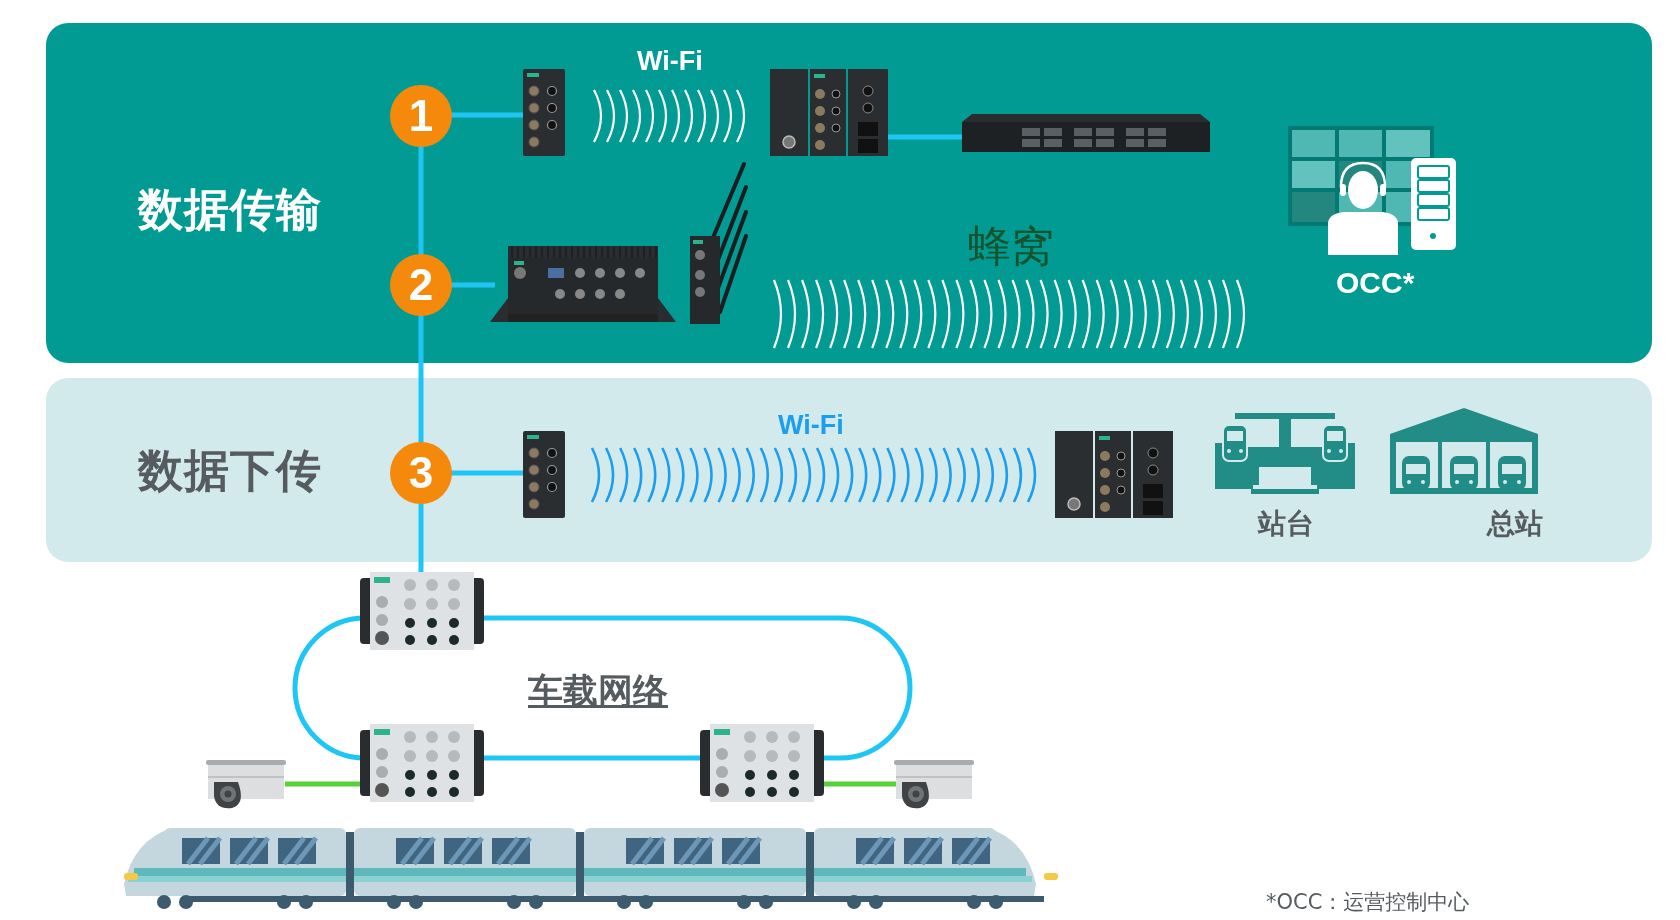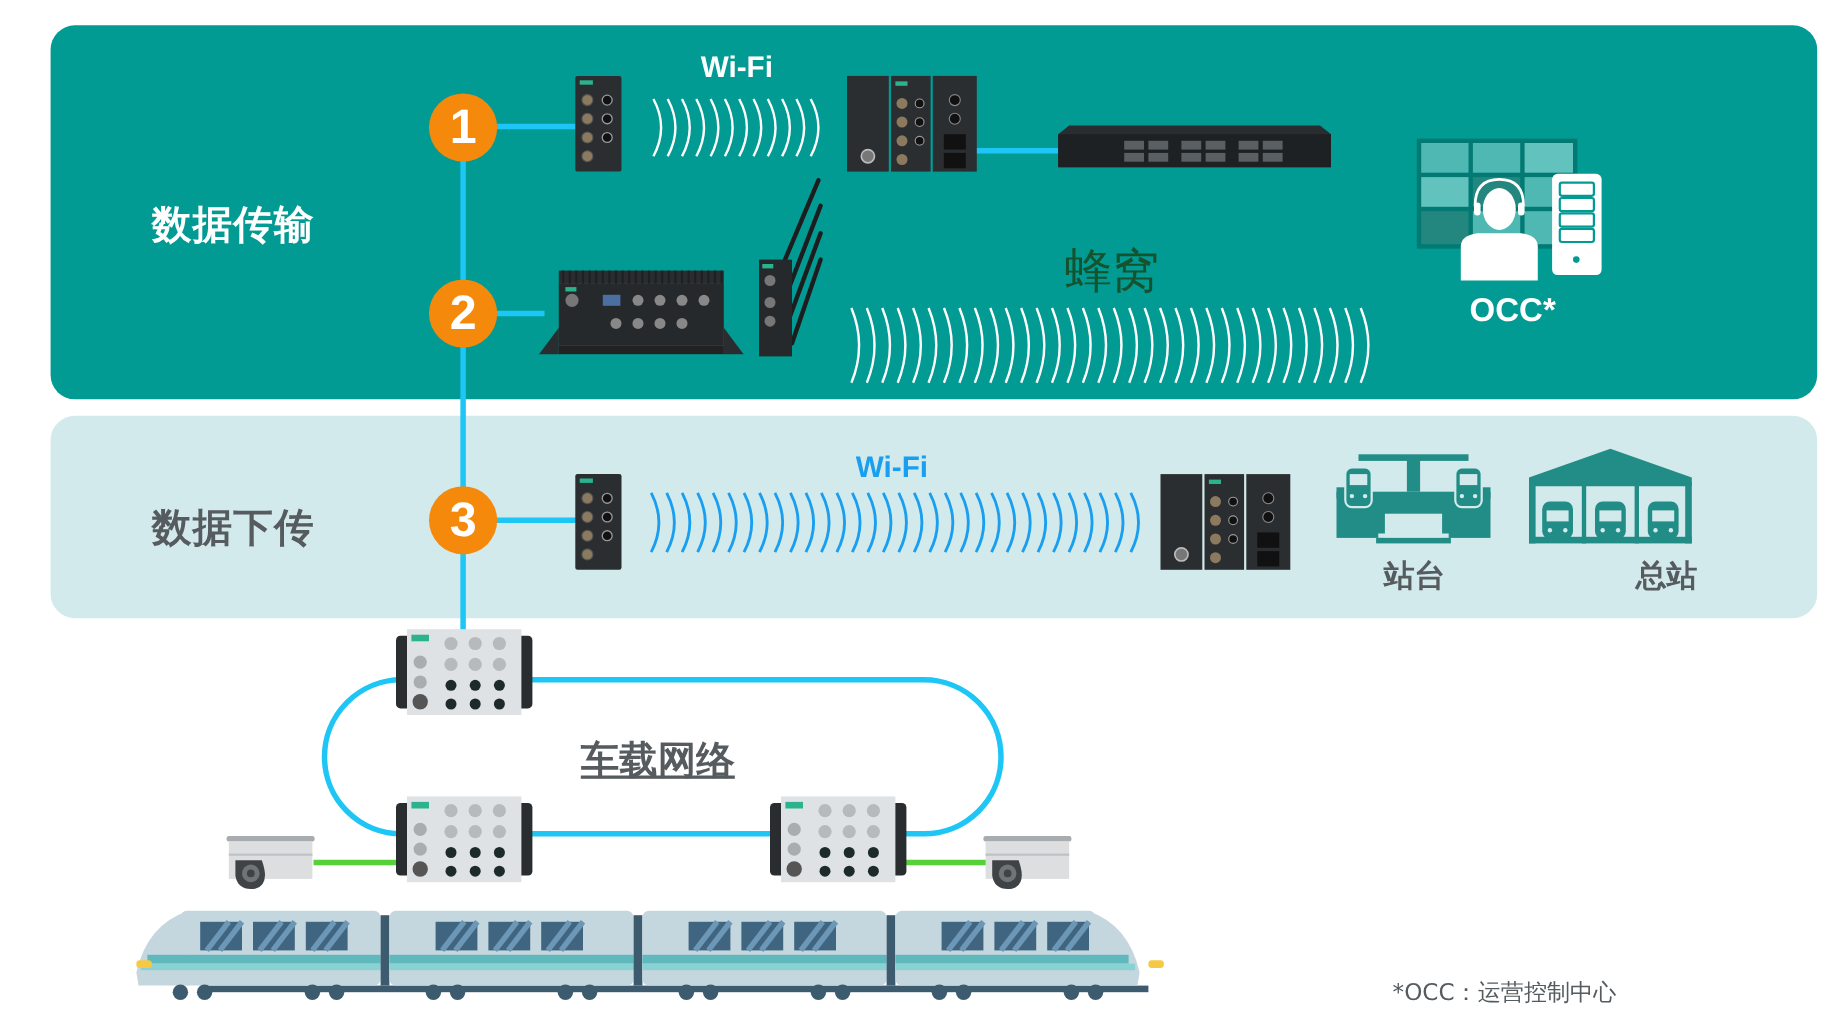--- a/index.html
+++ b/index.html
@@ -1,21 +1,21 @@
 <!DOCTYPE html>
 <html><head>
 <meta charset="utf-8">
 <style>
   html, body { margin:0; padding:0; background:#ffffff; }
   body { width:1680px; height:920px; position:relative; overflow:hidden;
          font-family:"DejaVu Sans","Liberation Sans",sans-serif; }
   .abs { position:absolute; }
   .panel-top { left:46px; top:23px; width:1606px; height:340px; background:#029b94; border-radius:22px; }
   .panel-bot { left:46px; top:378px; width:1606px; height:184px; background:#d3eaec; border-radius:22px; }
-  .sec-title { font-size:36px; font-weight:bold; letter-spacing:1px; white-space:nowrap; }
+  .sec-title { font-size:45px; font-weight:bold; letter-spacing:1px; white-space:nowrap; }
   .sec-title.light { color:#ffffff; }
   .sec-title.dark { color:#555b5e; }
   .badge { width:62px; height:62px; border-radius:50%; background:#f5890c; color:#fff;
            font-family:"Liberation Sans",sans-serif; font-weight:bold; font-size:44px;
            display:flex; align-items:center; justify-content:center; line-height:1; }
   .label-white { color:#fff; font-family:"Liberation Sans",sans-serif; font-weight:bold; }
   .wifi-top { font-size:27px; }
   .wifi-blue { color:#1a9ff0; font-family:"Liberation Sans",sans-serif; font-weight:bold; font-size:27px; }
   .cell-label { color:#14532d; font-size:43px; }
   .occ { color:#fff; font-family:"Liberation Sans",sans-serif; font-weight:bold; font-size:30px; }
@@ -40,21 +40,21 @@
 
   <line x1="885" y1="137" x2="965" y2="137" stroke="#1ec6f5" stroke-width="5"></line>
 
   <path d="M 365 618 L 840 618 A 70 70 0 0 1 840 758 L 365 758 A 70 70 0 0 1 365 618 Z" fill="none" stroke="#1ec6f5" stroke-width="5"></path>
 
   <line x1="285" y1="784" x2="365" y2="784" stroke="#56d13a" stroke-width="5"></line>
   <line x1="815" y1="784" x2="900" y2="784" stroke="#56d13a" stroke-width="5"></line>
 </svg>
 
 <div class="abs sec-title light" style="left:138px;top:180px">数据传输</div>
-<div class="abs sec-title dark" style="left:138px;top:456px">数据下传</div>
+<div class="abs sec-title dark" style="left:138px;top:441px">数据下传</div>
 
 <div class="abs badge" style="left:390px;top:85px">1</div>
 <div class="abs badge" style="left:390px;top:254px">2</div>
 <div class="abs badge" style="left:390px;top:442px">3</div>
 
 <svg class="abs" style="left:523px;top:66px" width="42" height="90">
   <rect x="0" y="3" width="42" height="87" rx="2" fill="#2b2e30"></rect>
   <rect x="4" y="7" width="12" height="4" fill="#2bb38e"></rect>
   <g fill="#8c7a5e" stroke="#555" stroke-width="1">
     <circle cx="11" cy="25" r="5"></circle>

